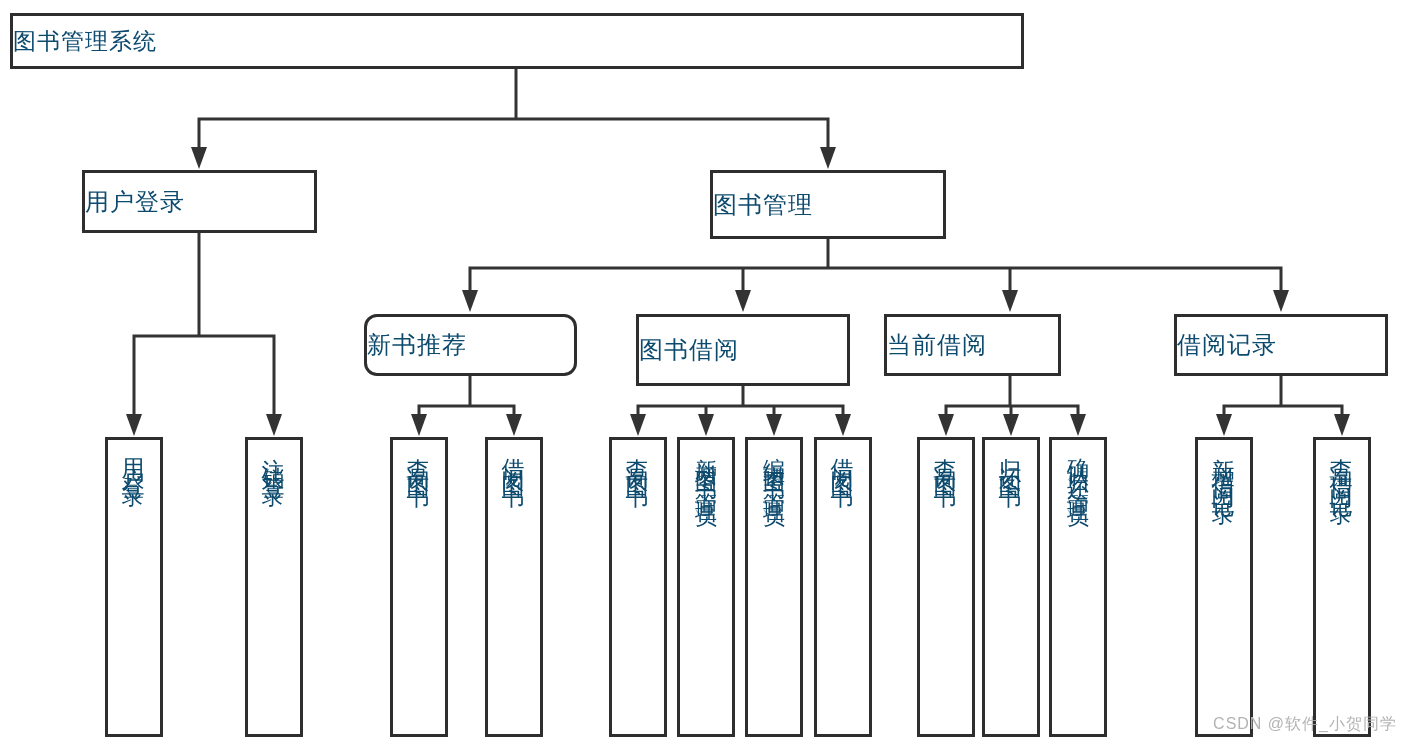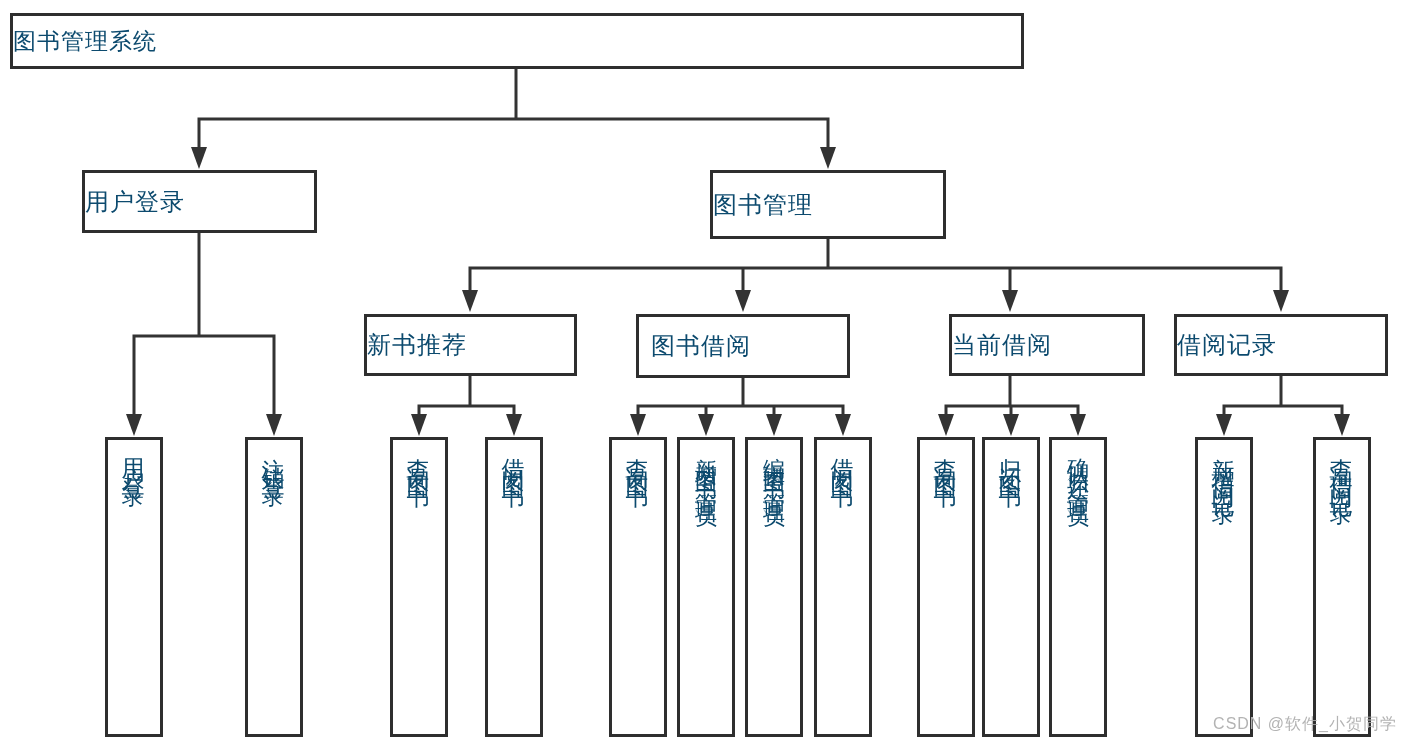--- a/index.html
+++ b/index.html
@@ -119,27 +119,27 @@
     <span>图书管理系统</span>
   </div>
 
   <div class="node node-h" style="left:82px; top:170px; width:235px; height:63px;">
     <span>用户登录</span>
   </div>
   <div class="node node-h" style="left:710px; top:170px; width:236px; height:69px;">
     <span>图书管理</span>
   </div>
 
-  <div class="node node-h" style="left:364px; top:314px; width:213px; height:62px;">
+  <div class="node node-h" style="left:364px; top:314px; width:213px; height:62px;border-radius:13px;">
     <span>新书推荐</span>
   </div>
-  <div class="node node-h" style="left:636px; top:314px; width:214px; height:64px;padding-left:12px;">
+  <div class="node node-h" style="left:636px; top:314px; width:214px; height:72px;">
     <span>图书借阅</span>
   </div>
-  <div class="node node-h" style="left:949px; top:314px; width:196px; height:62px;">
+  <div class="node node-h" style="left:884px; top:314px; width:177px; height:62px;">
     <span>当前借阅</span>
   </div>
   <div class="node node-h" style="left:1174px; top:314px; width:214px; height:62px;">
     <span>借阅记录</span>
   </div>
 
   <div class="node node-v" style="left:105px;">
     <span>用户登录</span>
   </div>
   <div class="node node-v" style="left:245px;">

